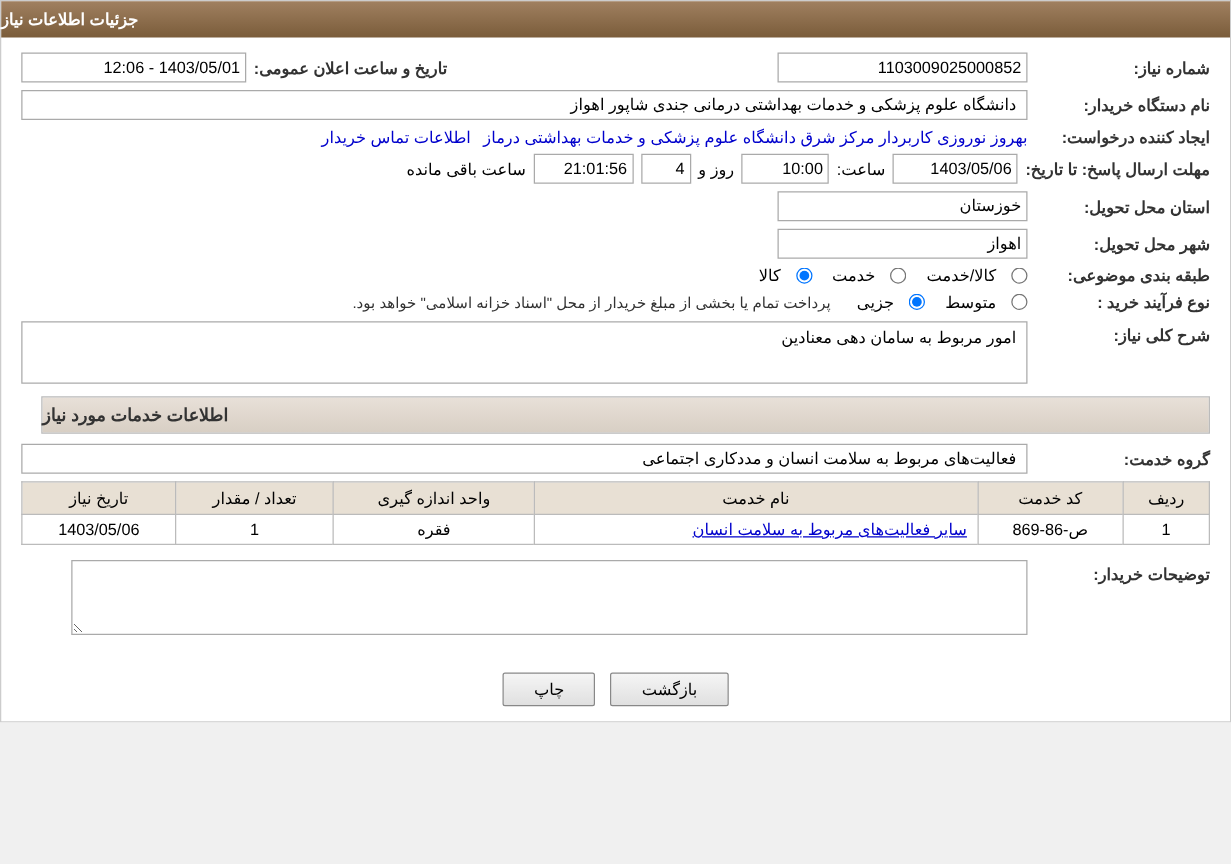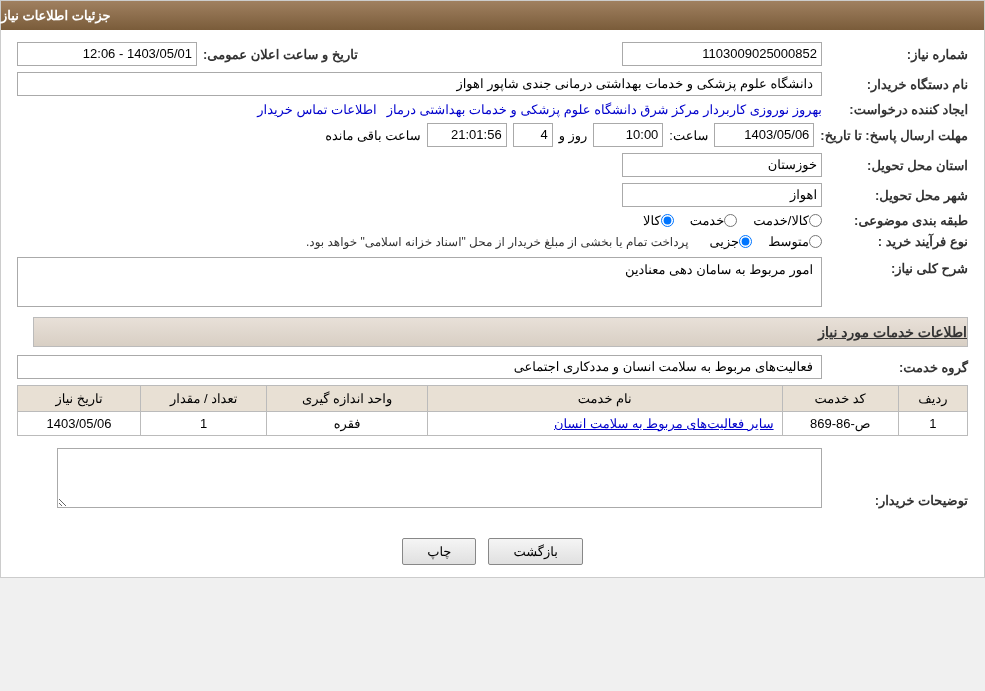--- a/index.html
+++ b/index.html
@@ -56,37 +56,36 @@
       padding: 3px 8px;
       min-height: 24px;
     }
     .link-text {
       color: #0000cc;
       cursor: pointer;
     }
     .section-header {
       background: linear-gradient(to bottom, #e8e0d8, #d8cfc4);
       border: 1px solid #bbb;
-      text-align: right;
+      text-align: left;
       font-size: 14px;
       font-weight: bold;
       padding: 6px 0;
       margin: 10px 0 8px 16px;
       color: #333;
-      text-decoration: underline;
     }
     .radio-group {
       display: flex;
       gap: 16px;
       align-items: center;
     }
     .radio-item {
       display: flex;
       align-items: center;
-      gap: 0;
+      gap: 12px;
     }
     .table-container {
       width: 100%;
       margin-top: 6px;
     }
     table {
       width: 100%;
       border-collapse: collapse;
       font-size: 13px;
     }
@@ -275,21 +274,21 @@
                 <td>ص-86-869</td>
                 <td class="link-cell">سایر فعالیت‌های مربوط به سلامت انسان</td>
                 <td>فقره</td>
                 <td>1</td>
                 <td>1403/05/06</td>
               </tr>
             </tbody>
         </table>
       </div>
 
-      <div class="row" style="align-items:flex-end; margin-top:12px;margin-left:40px;">
+      <div class="row" style="align-items:flex-start; margin-top:12px;margin-left:40px;">
         <span class="label" style="padding-top:4px;">توضیحات خریدار:</span>
         <textarea class="textarea-box" style=""></textarea>
       </div>
 
     </div>
   </div>
 
   <div class="buttons-row">
     <button class="btn btn-back">بازگشت</button>
     <button class="btn btn-print">چاپ</button>

